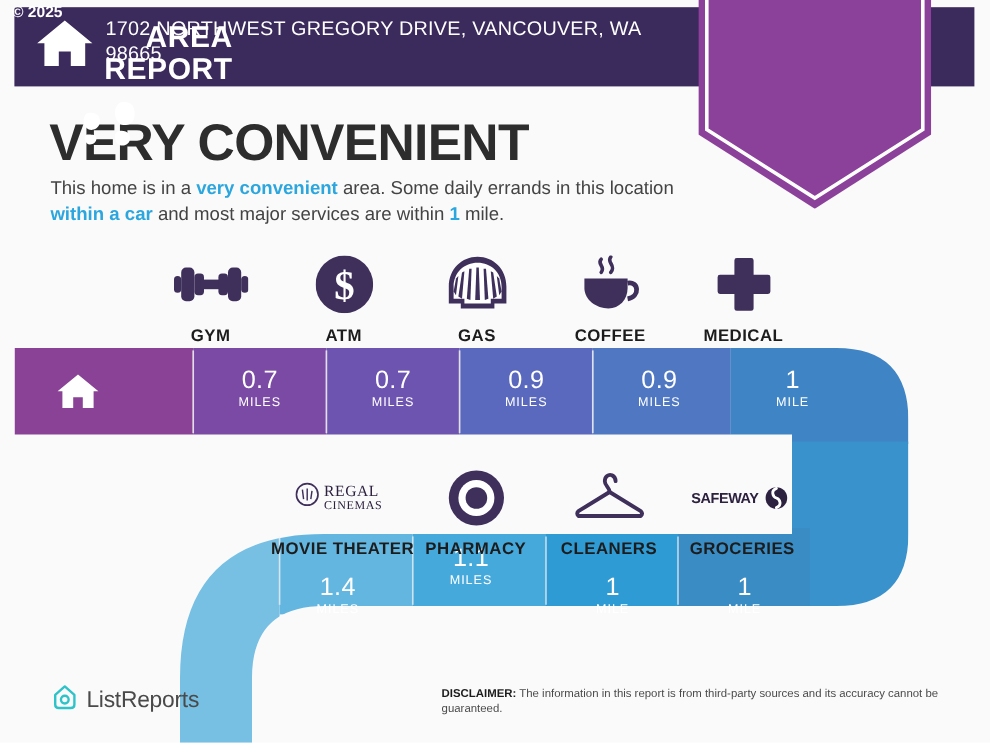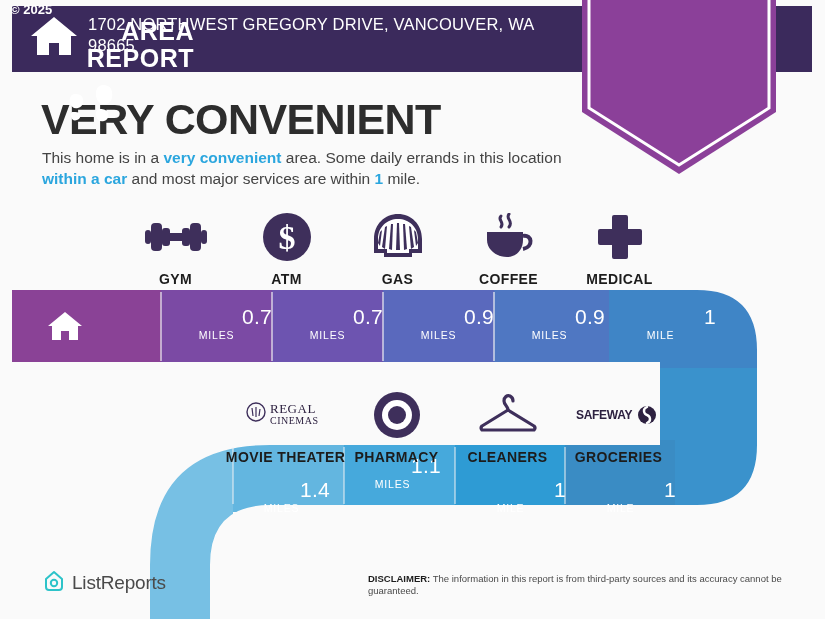--- a/index.html
+++ b/index.html
@@ -152,21 +152,20 @@
     position: absolute;
     text-align: center;
     color: #ffffff;
     z-index: 3;
     pointer-events: none;
   }
   .seg-val {
     font-size: 21px;
     line-height: 23px;
     letter-spacing: 0.3px;
-    text-align: right;
   }
   .seg-unit {
     font-size: 10.5px;
     letter-spacing: 0.8px;
     margin-top: 1px;
   }
 
   #bar-house {
     position: absolute;
     left: 47px; top: 310px;

